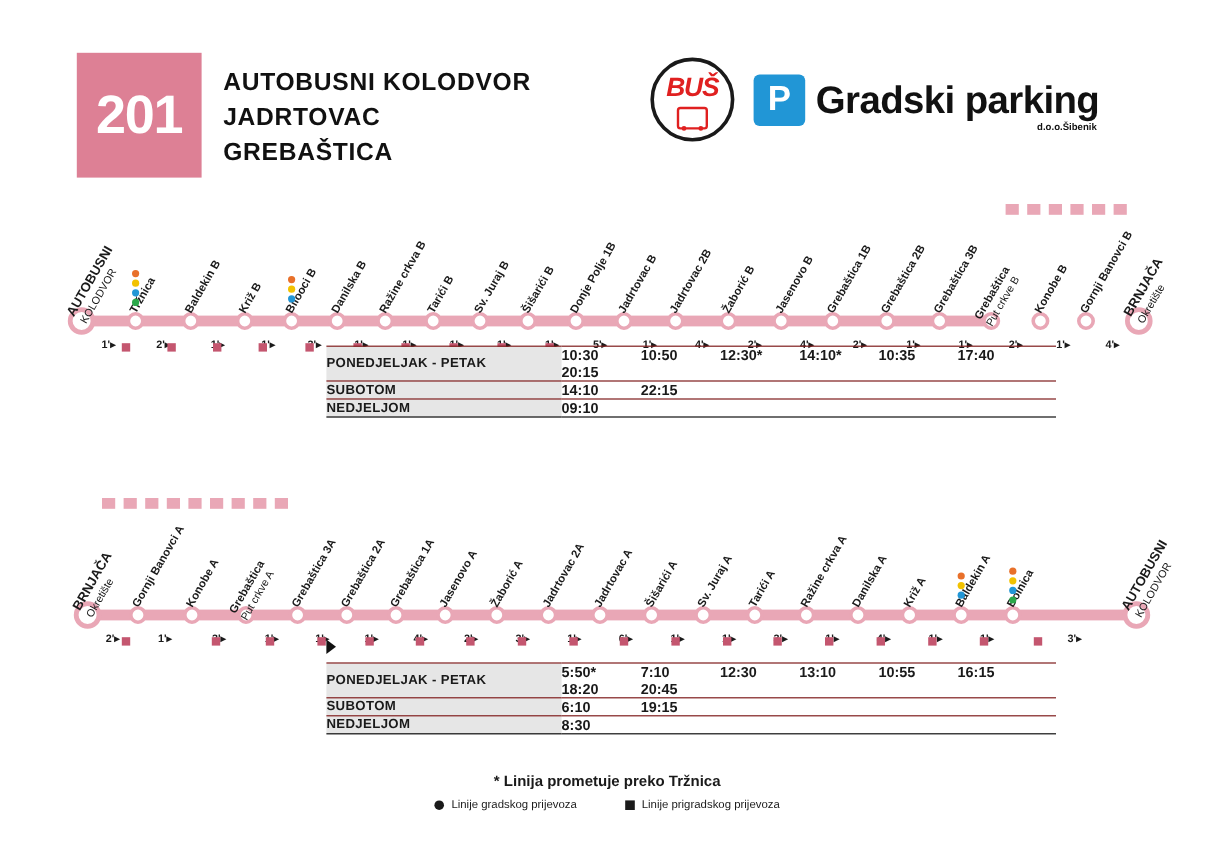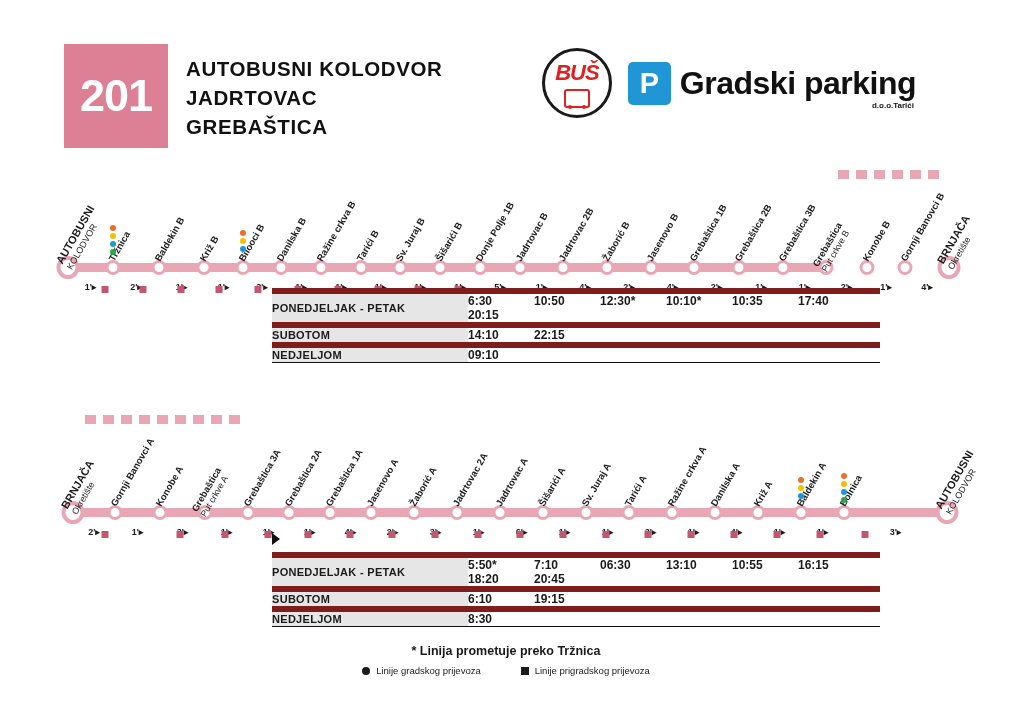--- a/index.html
+++ b/index.html
@@ -258,21 +258,21 @@
     border-top: 6px solid transparent;
     border-bottom: 6px solid transparent;
     margin-right: 8px;
   }
   table.tt-table {
     border-collapse: collapse;
     width: 100%;
     font-size: 11px;
   }
   table.tt-table td {
-    border-top: 6px solid #7f1d1d;
+    border-top: 1px solid #7f1d1d;
     padding: 0;
     vertical-align: middle;
   }
   table.tt-table tr:last-child td {
     border-bottom: 1px solid #111111;
   }
   td.day-cell {
     background: #e6e6e6;
     font-weight: bold;
     font-size: 11px;
@@ -347,21 +347,21 @@
 
   <div class="logo-area">
     <div class="bus-logo">
       <div class="bus-word">BUŠ</div>
       <div class="bus-shape"></div>
     </div>
     <div class="gp-logo">
       <div class="gp-square">P</div>
       <div class="gp-text">
         <div class="gp-main">Gradski parking</div>
-        <div class="gp-sub">d.o.o.Tarići</div>
+        <div class="gp-sub">d.o.o.Šibenik</div>
       </div>
     </div>
   </div>
 
   <div class="route" id="route-1">
       <div class="route-line" style="left: 68px; width: 762px;"></div>
       <div class="dash-seg" style="left: 838px;"></div>
       <div class="dash-seg" style="left: 856px;"></div>
       <div class="dash-seg" style="left: 874px;"></div>
       <div class="dash-seg" style="left: 892px;"></div>
@@ -500,21 +500,21 @@
         <div class="d" style="background: rgb(242, 194, 0);"></div>
         <div class="d" style="background: rgb(33, 150, 214);"></div>
       </div>
     </div>
 
   <div class="tt" id="tt-1">
     <table class="tt-table">
         <tbody id="tt1-body">
           <tr>
             <td class="day-cell">PONEDJELJAK - PETAK</td>
-            <td class="times-cell"><span class="time-item">6:30</span><span class="time-item">10:50</span><span class="time-item">12:30*</span><span class="time-item">10:10*</span><span class="time-item">10:35</span><span class="time-item">17:40</span><span class="time-item">20:15</span></td>
+            <td class="times-cell"><span class="time-item">10:30</span><span class="time-item">10:50</span><span class="time-item">12:30*</span><span class="time-item">14:10*</span><span class="time-item">10:35</span><span class="time-item">17:40</span><span class="time-item">20:15</span></td>
           </tr>
           <tr>
             <td class="day-cell">SUBOTOM</td>
             <td class="times-cell"><span class="time-item">14:10</span><span class="time-item">22:15</span></td>
           </tr>
           <tr>
             <td class="day-cell">NEDJELJOM</td>
             <td class="times-cell"><span class="time-item">09:10</span></td>
           </tr>
         </tbody>
@@ -666,21 +666,21 @@
     </div>
 
   <div class="tt" id="tt-2">
     <div class="tt-title">
       <span class="caret"></span>
     </div>
     <table class="tt-table">
         <tbody id="tt2-body">
           <tr>
             <td class="day-cell">PONEDJELJAK - PETAK</td>
-            <td class="times-cell"><span class="time-item">5:50*</span><span class="time-item">7:10</span><span class="time-item">06:30</span><span class="time-item">13:10</span><span class="time-item">10:55</span><span class="time-item">16:15</span><span class="time-item">18:20</span><span class="time-item">20:45</span></td>
+            <td class="times-cell"><span class="time-item">5:50*</span><span class="time-item">7:10</span><span class="time-item">12:30</span><span class="time-item">13:10</span><span class="time-item">10:55</span><span class="time-item">16:15</span><span class="time-item">18:20</span><span class="time-item">20:45</span></td>
           </tr>
           <tr>
             <td class="day-cell">SUBOTOM</td>
             <td class="times-cell"><span class="time-item">6:10</span><span class="time-item">19:15</span></td>
           </tr>
           <tr>
             <td class="day-cell">NEDJELJOM</td>
             <td class="times-cell"><span class="time-item">8:30</span></td>
           </tr>
         </tbody>

